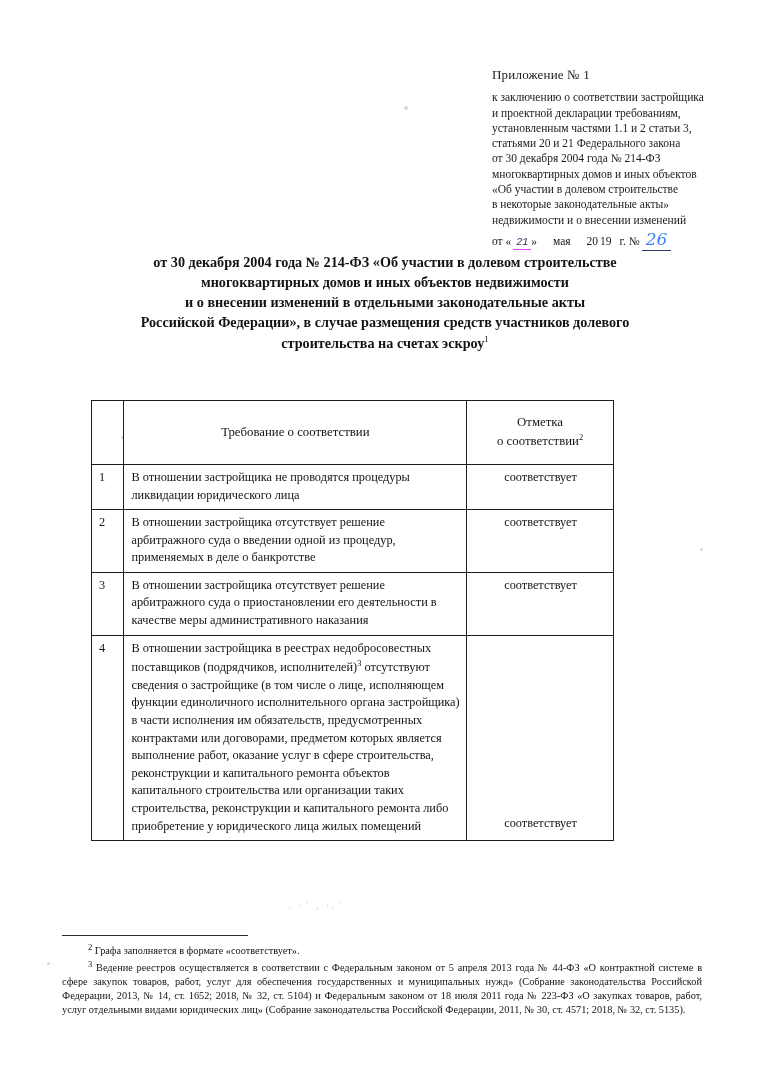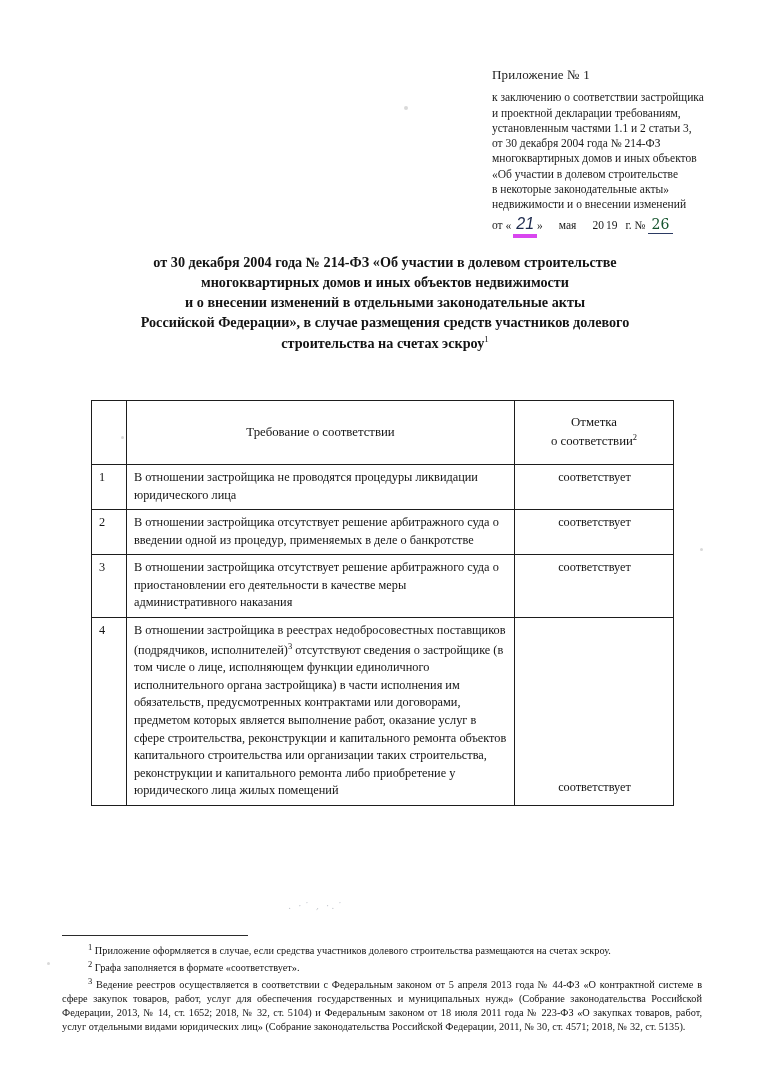--- a/index.html
+++ b/index.html
@@ -43,31 +43,32 @@
     white-space: nowrap;
   }
   .date-line {
     font-size: 11.5px;
     display: flex;
     align-items: baseline;
     white-space: nowrap;
   }
   .date-line .seg { margin-right: 2px; }
   .handwritten {
-    font-family: Liberation Sans, sans-serif;
+    font-family: Liberation Mono, monospace;
     font-style: italic;
     color: #1d2a4d;
     padding: 0 3px;
-    border-bottom: 4px solid #d946ef;
-    font-size: 16px;
+    border-bottom: 1px solid #d946ef;
+    font-size: 10px;
   }
   .hw-num {
     font-family: "DejaVu Serif", serif;
-    color: #14532d;
-    font-size: 14px;
+    font-style: italic;
+    color: #3b82f6;
+    font-size: 17px;
     border-bottom: 1px solid #2b3a63;
     padding: 0 4px;
   }
 
   
   .doc-title {
     position: absolute;
     top: 252px;
     left: 60px;
     width: 650px;
@@ -84,21 +85,21 @@
 
   
   .tbl-wrap {
     position: absolute;
     top: 400px;
     left: 91px;
     width: 583px;
   }
   table.req {
     border-collapse: collapse;
-    width: 583px;
+    width: 523px;
     font-size: 12.3px;
     line-height: 1.43;
   }
   table.req td, table.req th {
     border: 1px solid #1d1d1d;
     vertical-align: top;
     padding: 4px 6px 5px 7px;
   }
   table.req thead th {
     text-align: center;
@@ -178,20 +179,21 @@
   <div class="speck" style="left:121px;top:436px;width:3px;height:3px;"></div>
   <div class="speck" style="left:700px;top:548px;width:3px;height:3px;"></div>
   <div class="speck" style="left:47px;top:962px;width:3px;height:3px;"></div>
   <div class="smudge" style="left:288px;top:900px;letter-spacing:2px;">. ·˙ ‚ ·.˙</div>
 
   <div class="header-block">
     <div class="app-no">Приложение № 1</div>
     <span class="hl">к заключению о соответствии застройщика</span>
     <span class="hl">и проектной декларации требованиям,</span>
     <span class="hl">установленным частями 1.1 и 2 статьи 3,</span>
+    <span class="hl">статьями 20 и 21 Федерального закона</span>
     <span class="hl">от 30 декабря 2004 года № 214-ФЗ</span>
     <span class="hl">многоквартирных домов и иных объектов</span>
     <span class="hl">«Об участии в долевом строительстве</span>
     <span class="hl">в некоторые законодательные акты»</span>
     <span class="hl">недвижимости и о внесении изменений</span>
 
     <div class="date-line">
       <span class="seg">от «</span>
       <span class="handwritten">21</span>
       <span class="seg">»</span>
@@ -250,23 +252,20 @@
           </td>
           <td class="col-mark" style="vertical-align:bottom;padding-bottom:8px;">соответствует</td>
         </tr>
       </tbody>
     </table>
   </div>
 
   <div class="footnotes">
     <div class="fn-rule"></div>
     <div class="fn">
-      <sup>1</sup><span> Приложение оформляется в случае, если средства участников долевого строительства размещаются на счетах эскроу.</span>
-    </div>
-    <div class="fn">
       <sup>2</sup><span> Графа заполняется в формате «соответствует».</span>
     </div>
     <div class="fn">
       <sup>3</sup><span> Ведение реестров осуществляется в соответствии с Федеральным законом от 5 апреля 2013 года № 44-ФЗ «О контрактной системе в сфере закупок товаров, работ, услуг для обеспечения государственных и муниципальных нужд» (Собрание законодательства Российской Федерации, 2013, № 14, ст. 1652; 2018, № 32, ст. 5104) и Федеральным законом от 18 июля 2011 года № 223-ФЗ «О закупках товаров, работ, услуг отдельными видами юридических лиц» (Собрание законодательства Российской Федерации, 2011, № 30, ст. 4571; 2018, № 32, ст. 5135).</span>
     </div>
   </div>
 
 </div>
 
 </body></html>

